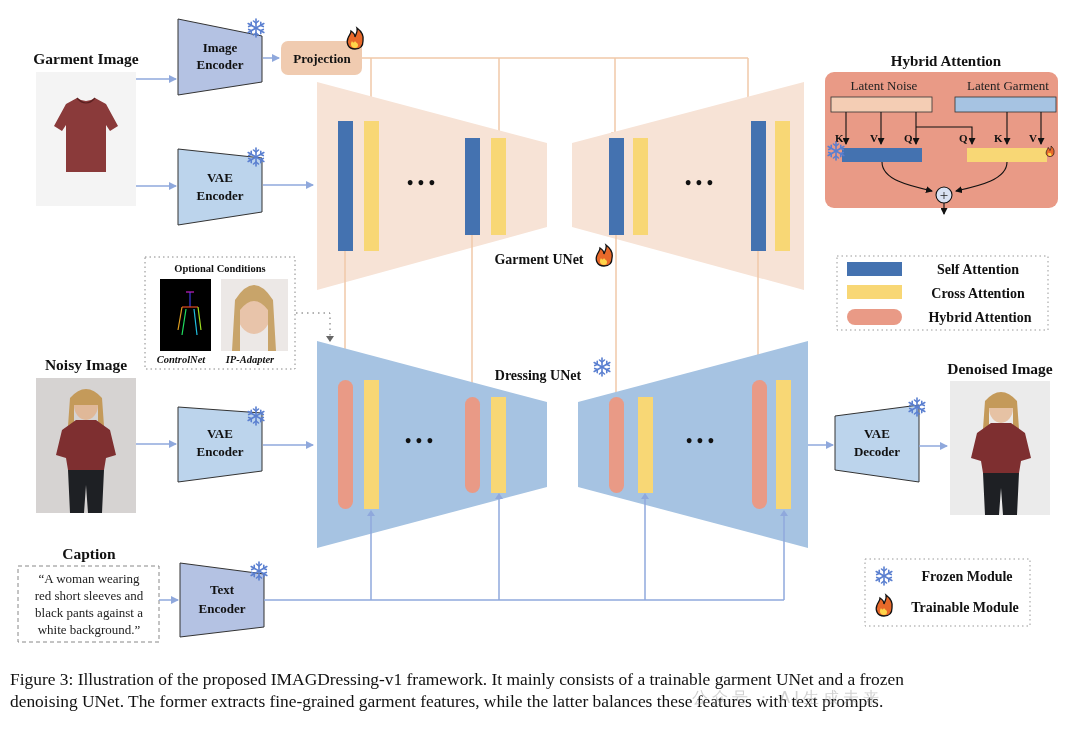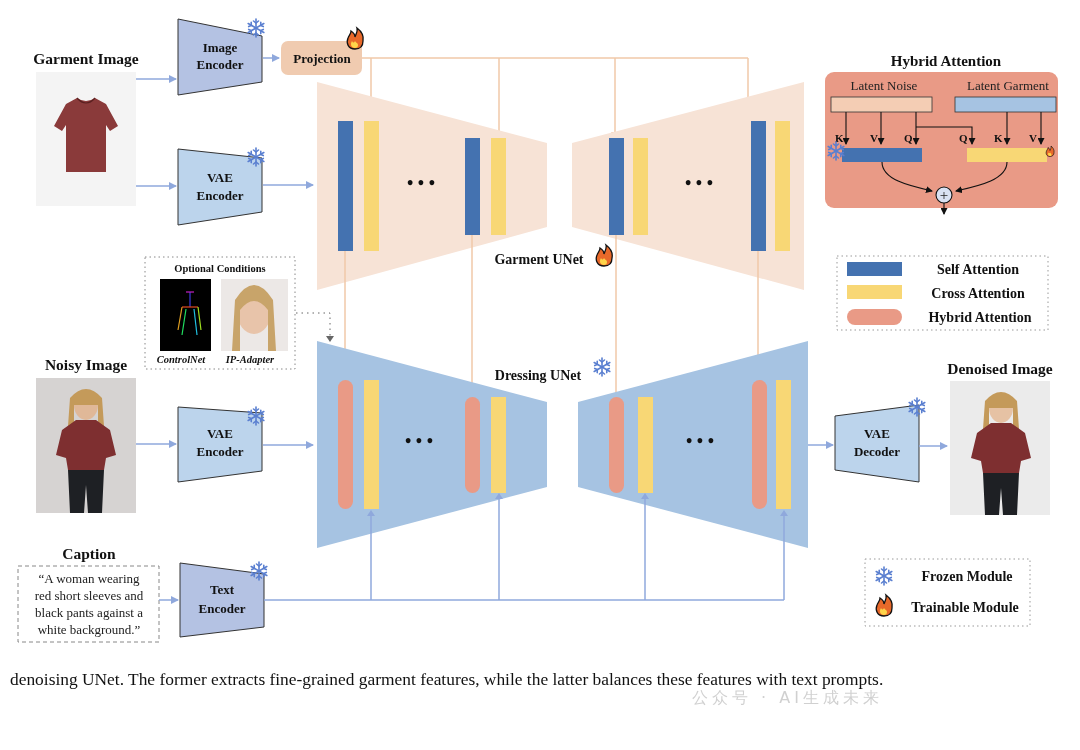--- a/index.html
+++ b/index.html
@@ -282,15 +282,16 @@
   <g>
     <rect x="865" y="559" width="165" height="67" fill="none" stroke="#999" stroke-width="1" stroke-dasharray="1.5 3"></rect>
     <use href="#snow" x="884" y="576"></use>
     <text class="lbl" x="967" y="581" text-anchor="middle" font-size="14">Frozen Module</text>
     <use href="#fire" x="884" y="607"></use>
     <text class="lbl" x="965" y="612" text-anchor="middle" font-size="14">Trainable Module</text>
   </g>
 </svg>
 
 <div id="caption">
+  <span>Figure 3: Illustration of the proposed IMAGDressing-v1 framework. It mainly consists of a trainable garment UNet and a frozen</span>
   <span>denoising UNet. The former extracts fine-grained garment features, while the latter balances these features with text prompts.</span>
 </div>
 <div id="watermark">公众号 · AI生成未来</div>
 
 </body></html>

